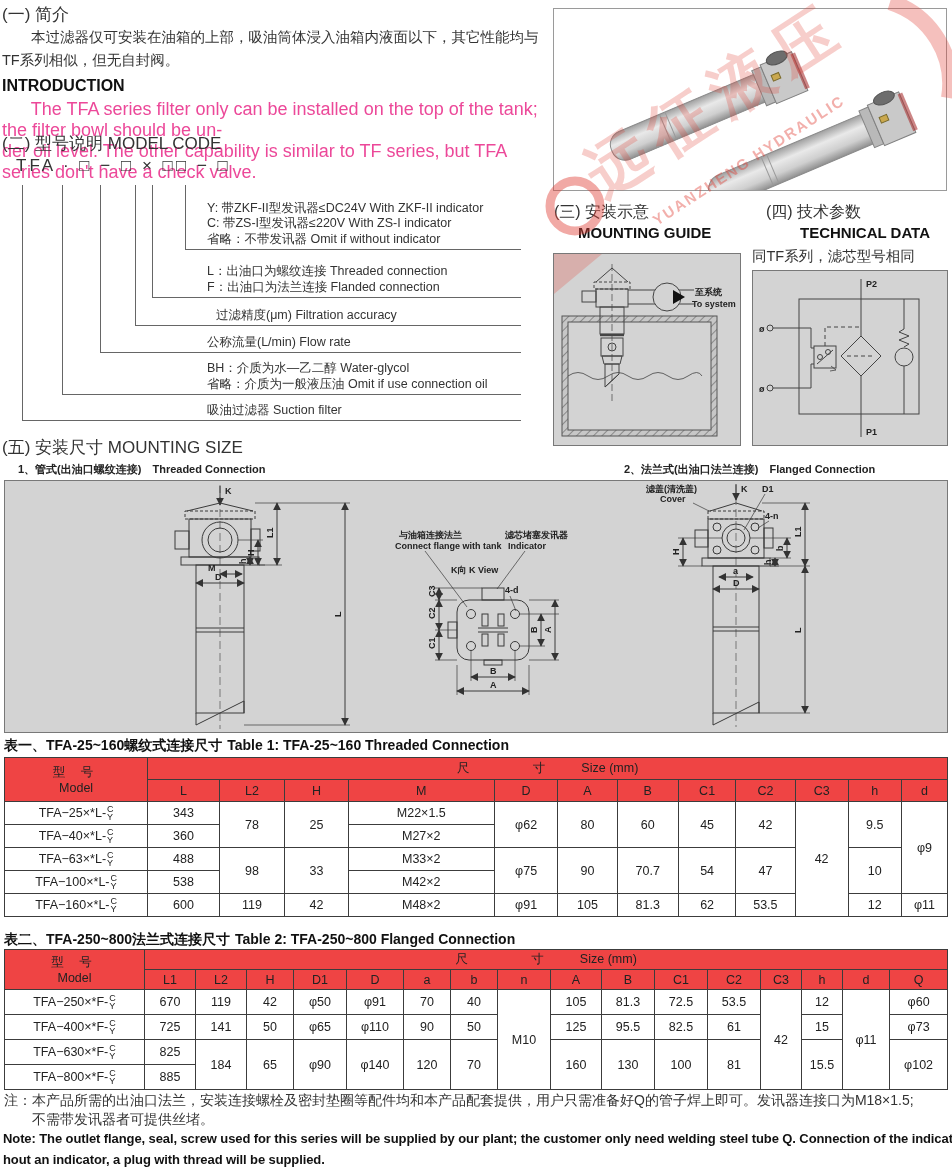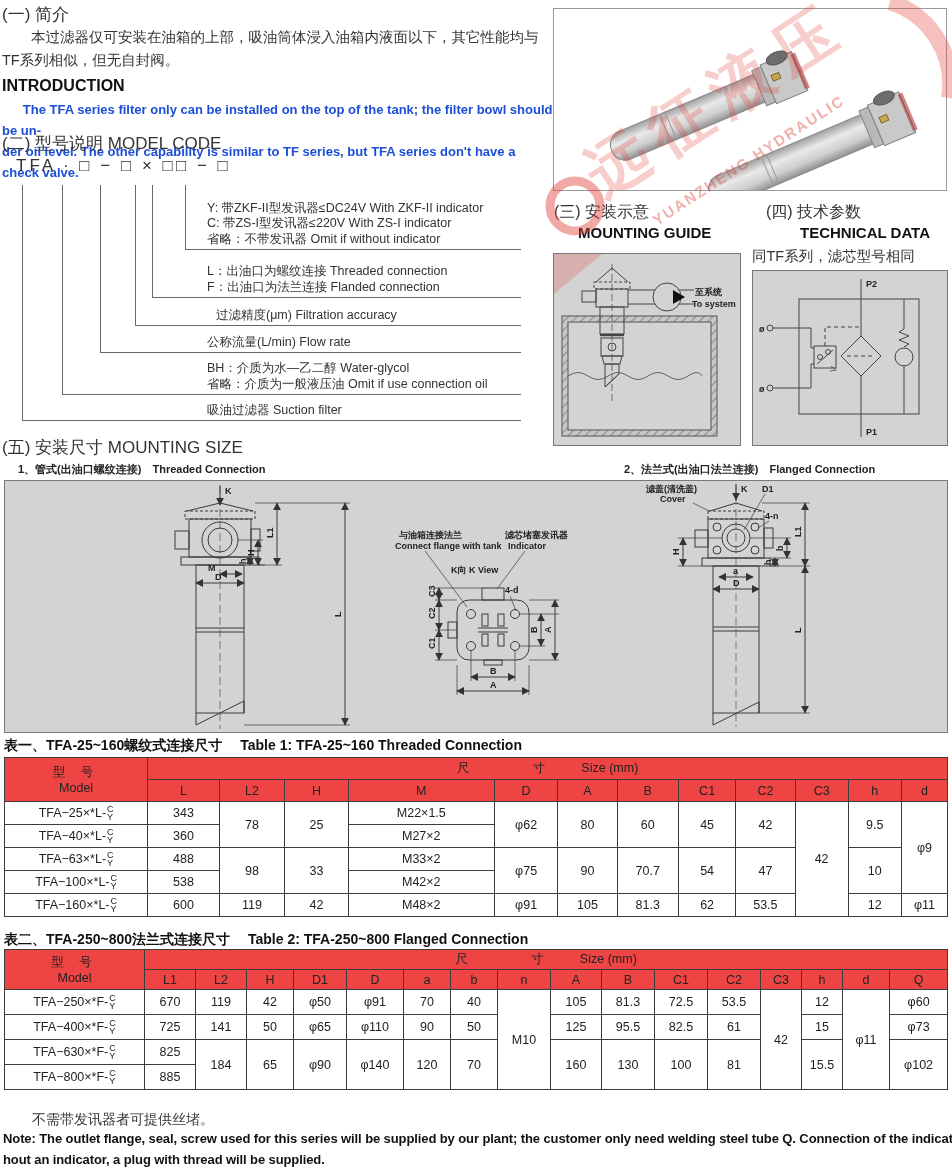--- a/index.html
+++ b/index.html
@@ -3,29 +3,29 @@
 <meta charset="utf-8">
 <style>
 *{margin:0;padding:0;box-sizing:border-box}
 body{background:#9a9a9a;margin:0}
 .page{position:relative;width:952px;height:1172px;background:#ffffff;overflow:hidden;
       font-family:"Liberation Sans","DejaVu Sans",sans-serif;color:#222}
 .abs{position:absolute}
 .h-sec{font-size:17px;color:#333;white-space:nowrap}
 .h-en{font-weight:bold;font-size:16px;color:#111;white-space:nowrap}
 .body-zh{font-size:14.5px;line-height:23px;color:#333;text-indent:2em}
-.body-en{font-size:13px;font-weight:bold;line-height:21px;color:#1d4ed8;text-indent:1.6em}
+.body-en{font-size:18px;font-weight:normal;line-height:21px;color:#ec4899;text-indent:1.6em}
 .code-line{font-size:17px;letter-spacing:3px;color:#333;white-space:nowrap}
 .lg{position:absolute;border-left:1px solid #666;border-bottom:1px solid #666}
 .lg-label{position:absolute;bottom:2px;white-space:nowrap;font-size:12.5px;line-height:15.5px;color:#333}
 .gbox{background:#d3d3d3;border:1px solid #787878}
 .photo-box{background:#fff;border:1px solid #9a9a9a}
 .sub-h{font-size:11px;font-weight:bold;color:#222;white-space:nowrap}
 .t-title{font-size:14px;font-weight:bold;color:#111;white-space:nowrap}
-.t-title .en{margin-left:18px}
+.t-title .en{margin-left:5px}
 table{border-collapse:collapse;table-layout:fixed;background:#fff}
 th,td{border:1px solid #3c3c3c;text-align:center;vertical-align:middle;
       font-size:12.5px;padding:0;overflow:hidden;color:#222;font-weight:normal}
 thead th{background:#ef4444}
 .model-cell{white-space:nowrap}
 .stack{display:inline-flex;flex-direction:column;vertical-align:middle;
        font-size:9px;line-height:8.5px;text-align:left;margin-left:1px}
 .size-zh{letter-spacing:30px;margin-right:6px}
 .note-zh{font-size:14px;color:#333;white-space:nowrap}
 .note-en{font-size:13px;font-weight:bold;color:#111;white-space:nowrap;letter-spacing:-0.1px}
@@ -581,17 +581,18 @@
         <tr style="height: 25px;">
           <td class="model-cell"><span>TFA−800×*F-</span><span class="stack">
               <span>C</span>
               <span>Y</span>
             </span></td>
           <td>885</td>
         </tr>
       </tbody>
     </table>
 
+  <div class="abs note-zh" style="left:4px;top:1092px;width:946px">注：本产品所需的出油口法兰，安装连接螺栓及密封垫圈等配件均和本产品配套提供，用户只需准备好Q的管子焊上即可。发讯器连接口为M18×1.5;</div>
   <div class="abs note-zh" style="left:32px;top:1111px">不需带发讯器者可提供丝堵。</div>
   <div class="abs note-en" style="left:3px;top:1131px;width:948px">Note: The outlet flange, seal, screw used for this series will be supplied by our plant; the customer only need welding steel tube Q. Connection of the indicator is M18 × 1.5; wit-</div>
   <div class="abs note-en" style="left:3px;top:1152px">hout an indicator, a plug with thread will be supplied.</div>
 
 </div>
 
 </body></html>

